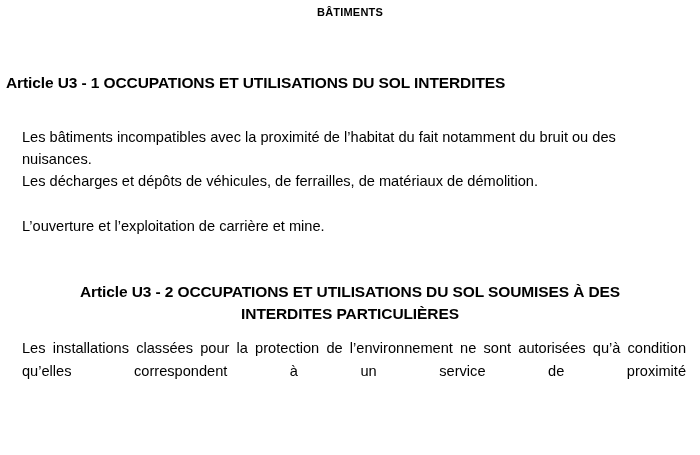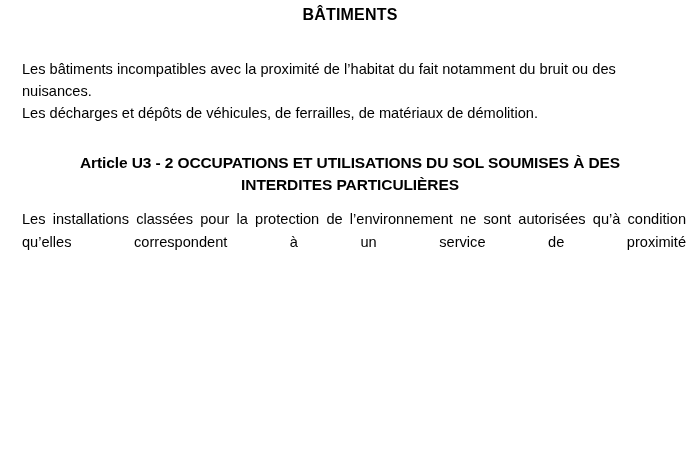--- a/index.html
+++ b/index.html
@@ -16,39 +16,39 @@
   }
   .page {
     position: relative;
     width: 700px;
     height: 455px;
     box-sizing: border-box;
   }
   .doc-title {
     text-align: center;
     font-weight: bold;
-    font-size: 16px;
+    font-size: 11px;
     letter-spacing: 0.2px;
     margin: 4px 0 0 0;
     padding-top: 2px;
   }
   .section-heading {
     font-weight: bold;
     font-size: 15.5px;
     letter-spacing: -0.1px;
     margin: 0;
     padding: 0 8px;
   }
   .heading-1 {
     margin-top: 56px;
     text-align: left;
     padding-left: 6px;
   }
   .heading-2 {
-    margin-top: 27px;
+    margin-top: 44px;
     text-align: center;
     line-height: 1.42;
     padding: 0 14px;
   }
   .heading-2 .h2-line1 {
     display: block;
   }
   .heading-2 .h2-line2 {
     display: block;
   }
@@ -70,25 +70,27 @@
     line-height: 1.58;
   }
 </style>
 </head>
 <body>
 
 <div class="page">
 
   <div class="doc-title">BÂTIMENTS</div>
 
+  <div class="section-heading heading-1">Article U3 - 1  OCCUPATIONS ET UTILISATIONS DU SOL INTERDITES</div>
 
   <p class="body-para p-1">Les bâtiments incompatibles avec la proximité de l’habitat du fait notamment du bruit ou des nuisances.</p>
 
   <p class="body-para p-2">Les décharges et dépôts de véhicules, de ferrailles, de matériaux de démolition.</p>
 
+  <p class="body-para p-3">L’ouverture et l’exploitation de carrière et mine.</p>
 
   <div class="section-heading heading-2">
     <span class="h2-line1">Article U3 - 2  OCCUPATIONS ET UTILISATIONS DU SOL SOUMISES À DES</span>
     <span class="h2-line2">INTERDITES PARTICULIÈRES</span>
   </div>
 
   <p class="body-para p-justified">Les installations classées pour la protection de l’environnement ne sont autorisées qu’à condition qu’elles correspondent à un service de proximité</p>
 
 </div>
 

